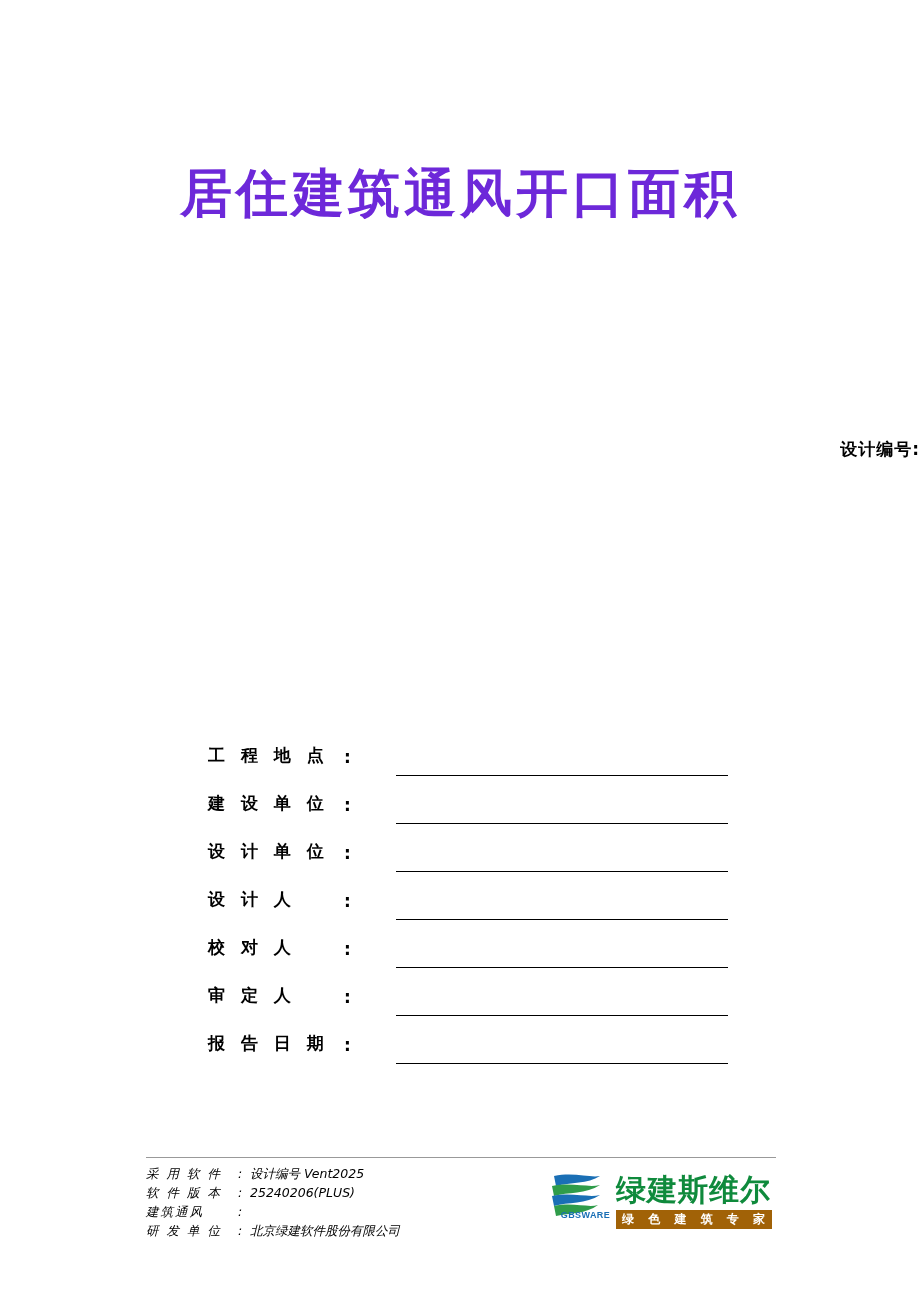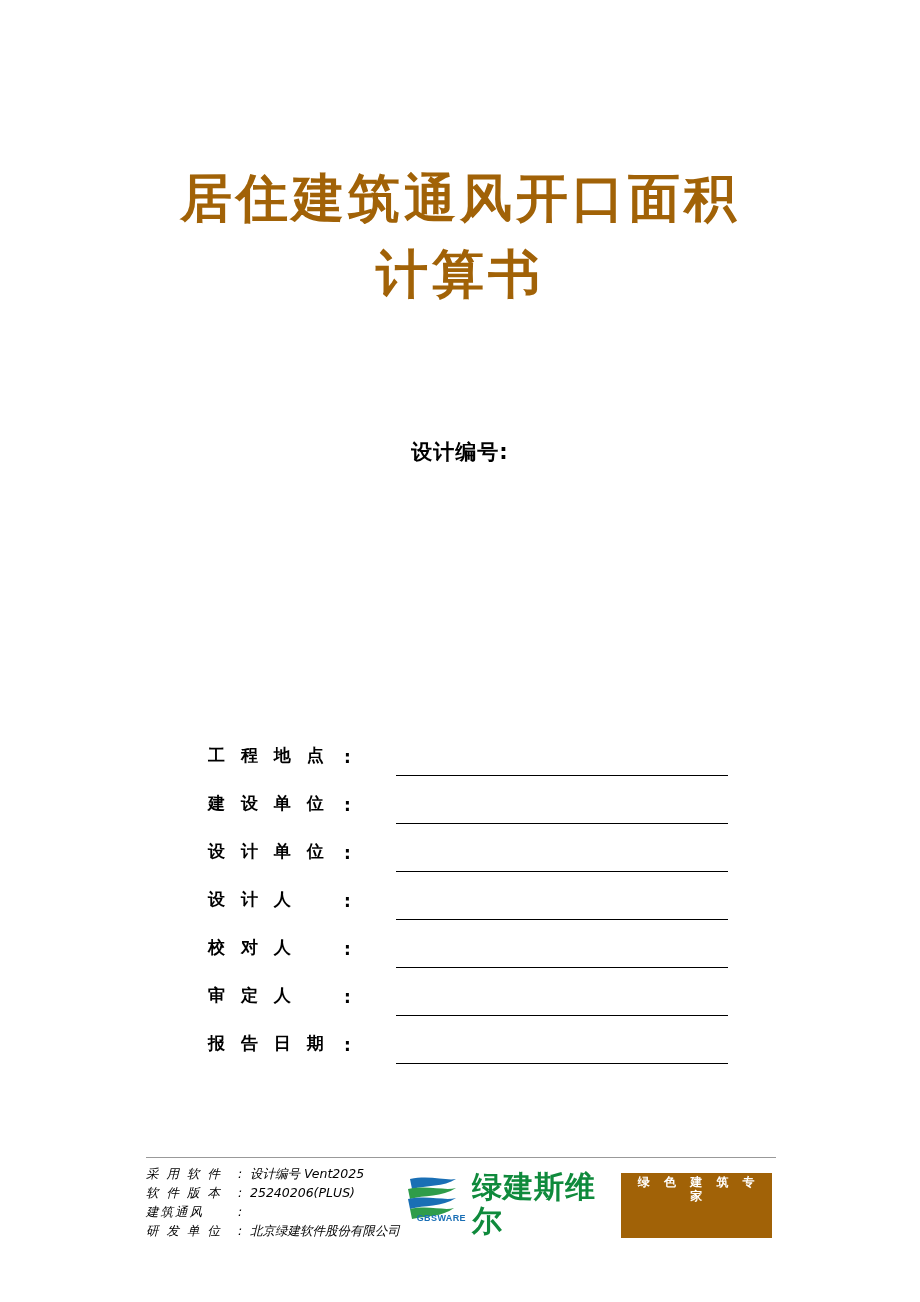--- a/index.html
+++ b/index.html
@@ -25,38 +25,38 @@
 
   
   .title-block {
     position: absolute;
     top: 160px;
     left: 0;
     width: 920px;
     text-align: center;
   }
   .doc-title {
-    font-family: Liberation Sans, sans-serif;
+    font-family: Liberation Mono, monospace;
     font-weight: bold;
     font-size: 52px;
     line-height: 76px;
     letter-spacing: 4px;
-    color: #a16207;
+    color: #6d28d9;
   }
 
   
   .design-no {
     position: absolute;
     top: 438px;
     left: 0;
     width: 920px;
-    text-align: center;
-    font-family: "DejaVu Sans", "Liberation Sans", sans-serif;
-    font-weight: bold;
-    font-size: 21px;
+    text-align: right;
+    font-family: "DejaVu Sans", "Liberation Sans", sans-serif;
+    font-weight: bold;
+    font-size: 17px;
     letter-spacing: 1px;
   }
 
   
   .fields {
     position: absolute;
     top: 728px;
     left: 208px;
     width: 520px;
   }
@@ -145,21 +145,21 @@
     left: 0;
     width: 66px;
     text-align: right;
     font-size: 9px;
     font-weight: bold;
     color: #1a6fb5;
     letter-spacing: 0.4px;
   }
   .logo-text {
     display: flex;
-    flex-direction: row;
+    flex-direction: column;
   }
   .logo-cn {
     font-family: "DejaVu Sans", "Liberation Sans", sans-serif;
     font-size: 30px;
     font-weight: bold;
     color: #0f8a3c;
     letter-spacing: 1px;
     line-height: 34px;
   }
   .logo-sub {
@@ -175,21 +175,20 @@
     line-height: 14px;
   }
 </style>
 </head>
 <body>
 
 <div class="page">
 
   <div class="title-block">
     <div class="doc-title">居住建筑通风开口面积</div>
-    <div class="doc-title">计算书</div>
   </div>
 
   <div class="design-no">设计编号:</div>
 
   <div class="fields">
 
     <div class="field-row">
       <div class="field-label">工 程 地 点</div>
       <div class="field-colon">:</div>
       <div class="field-line"></div>

